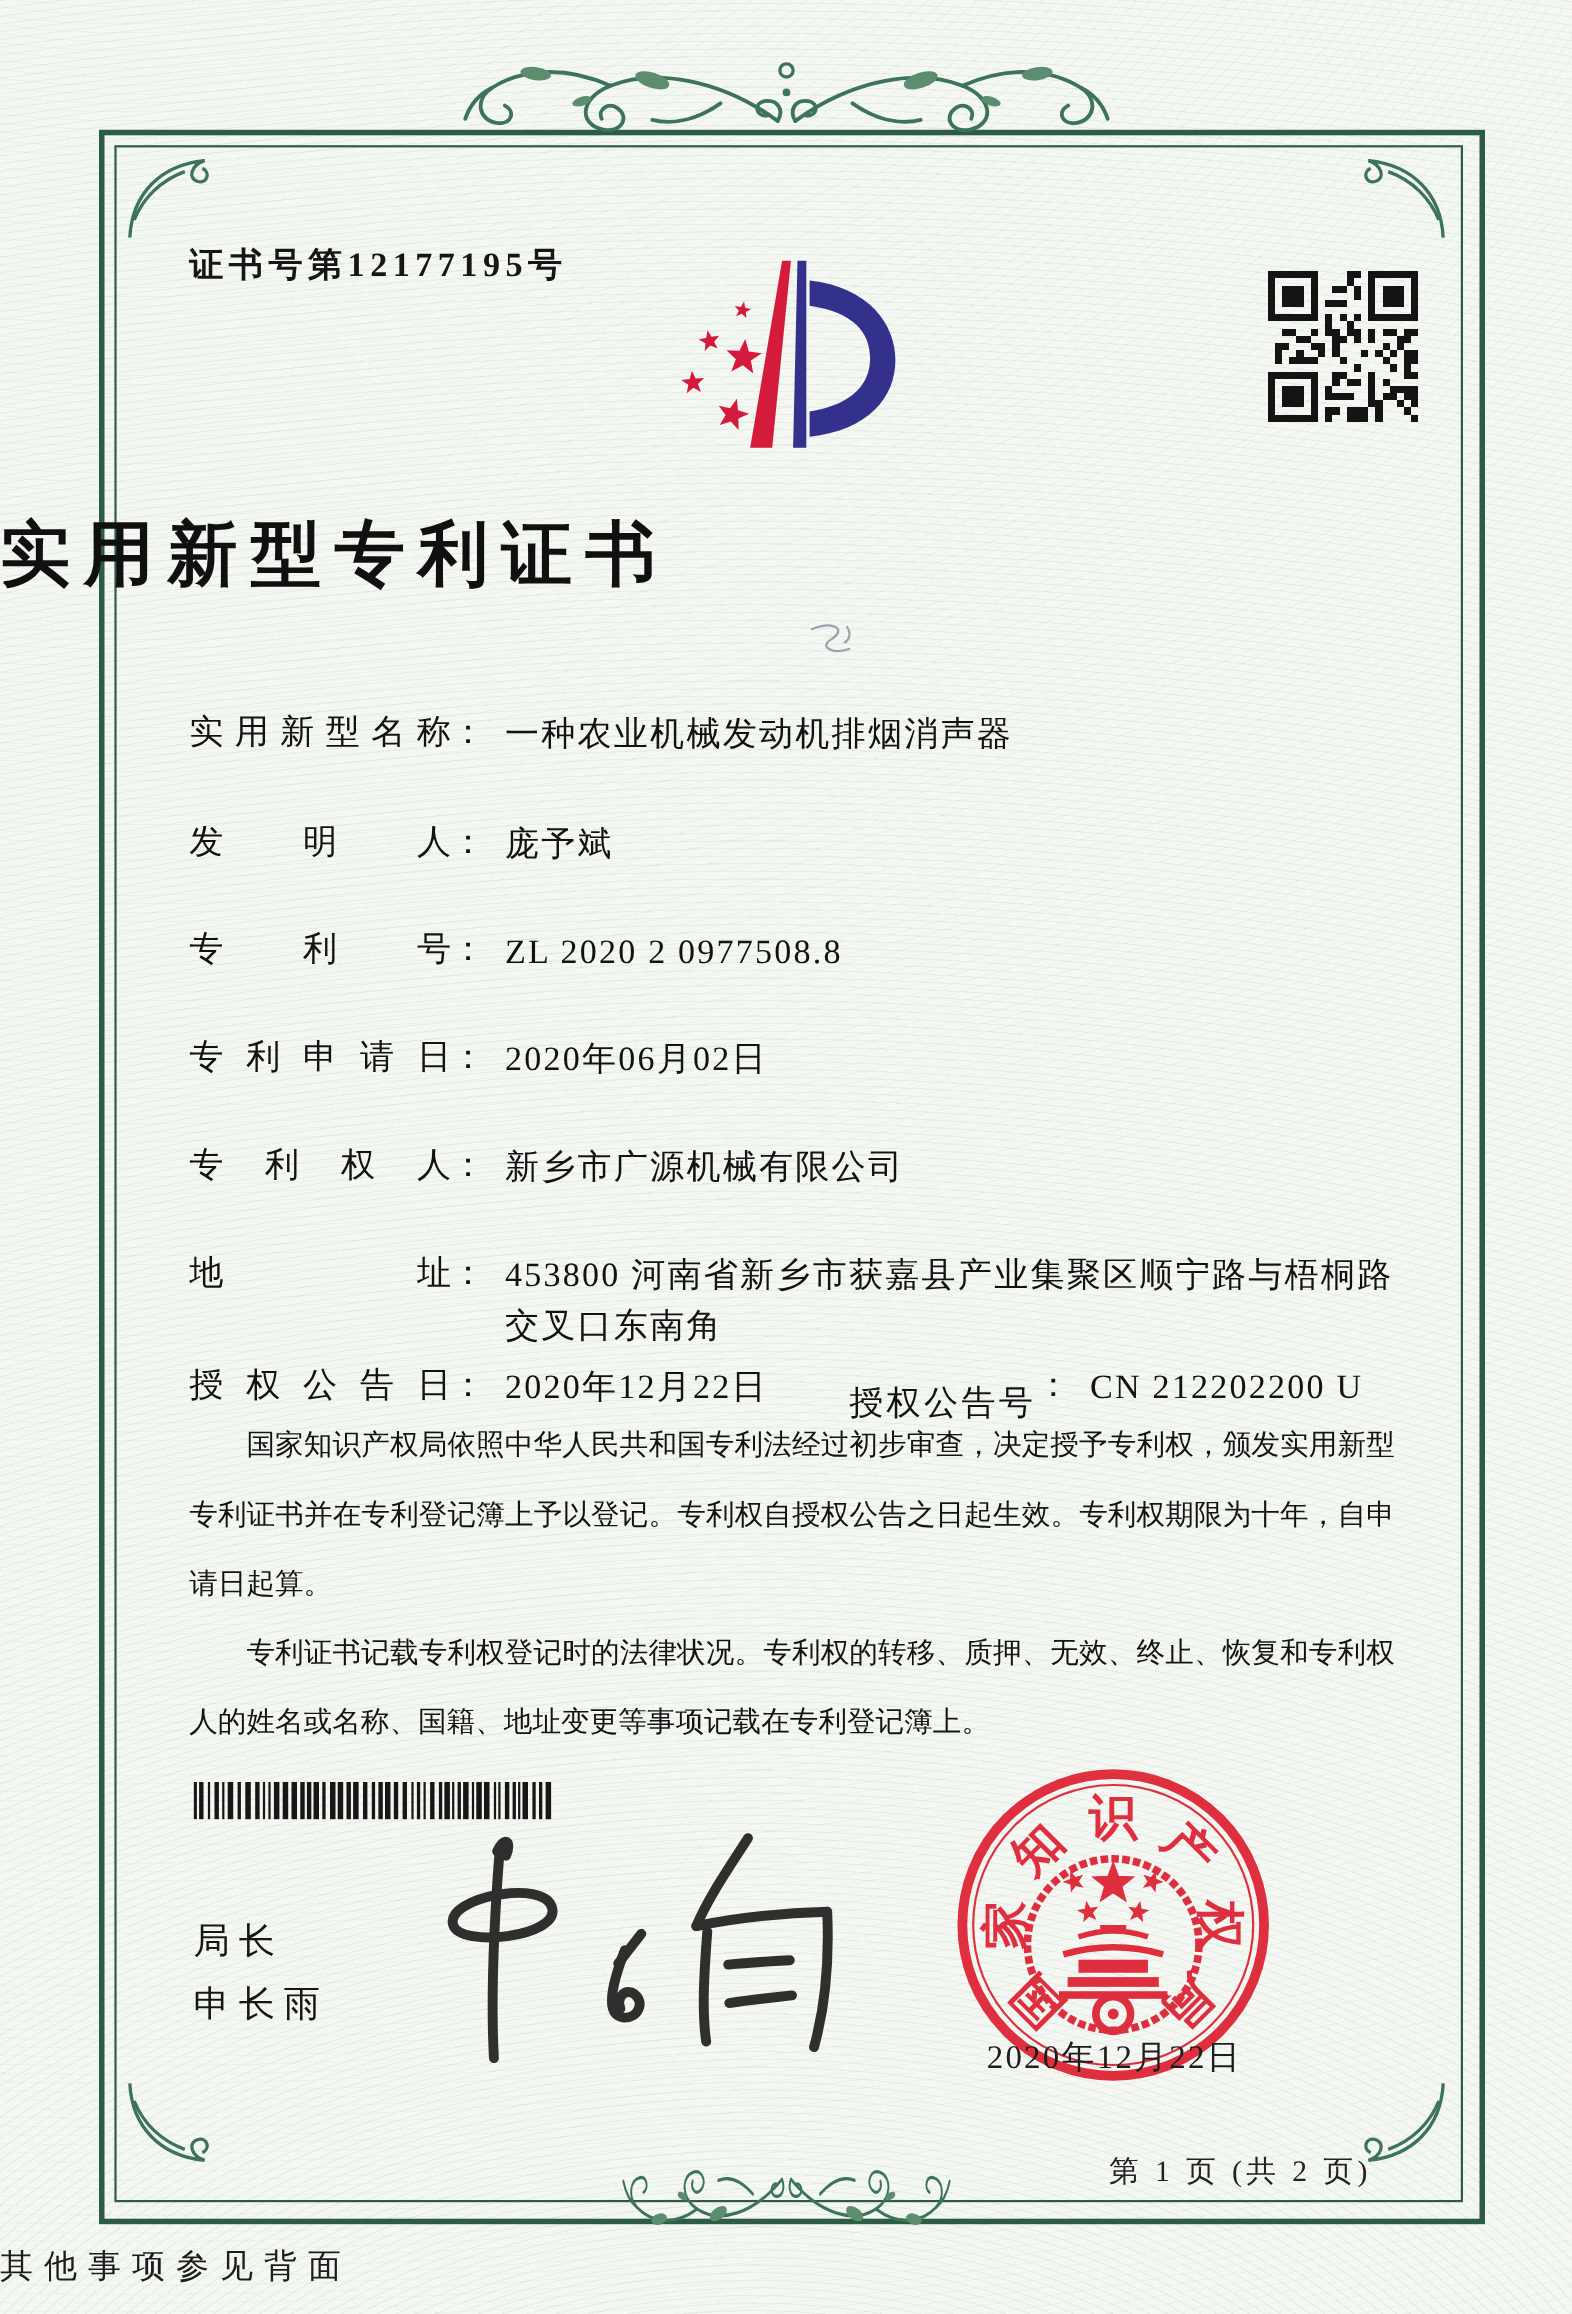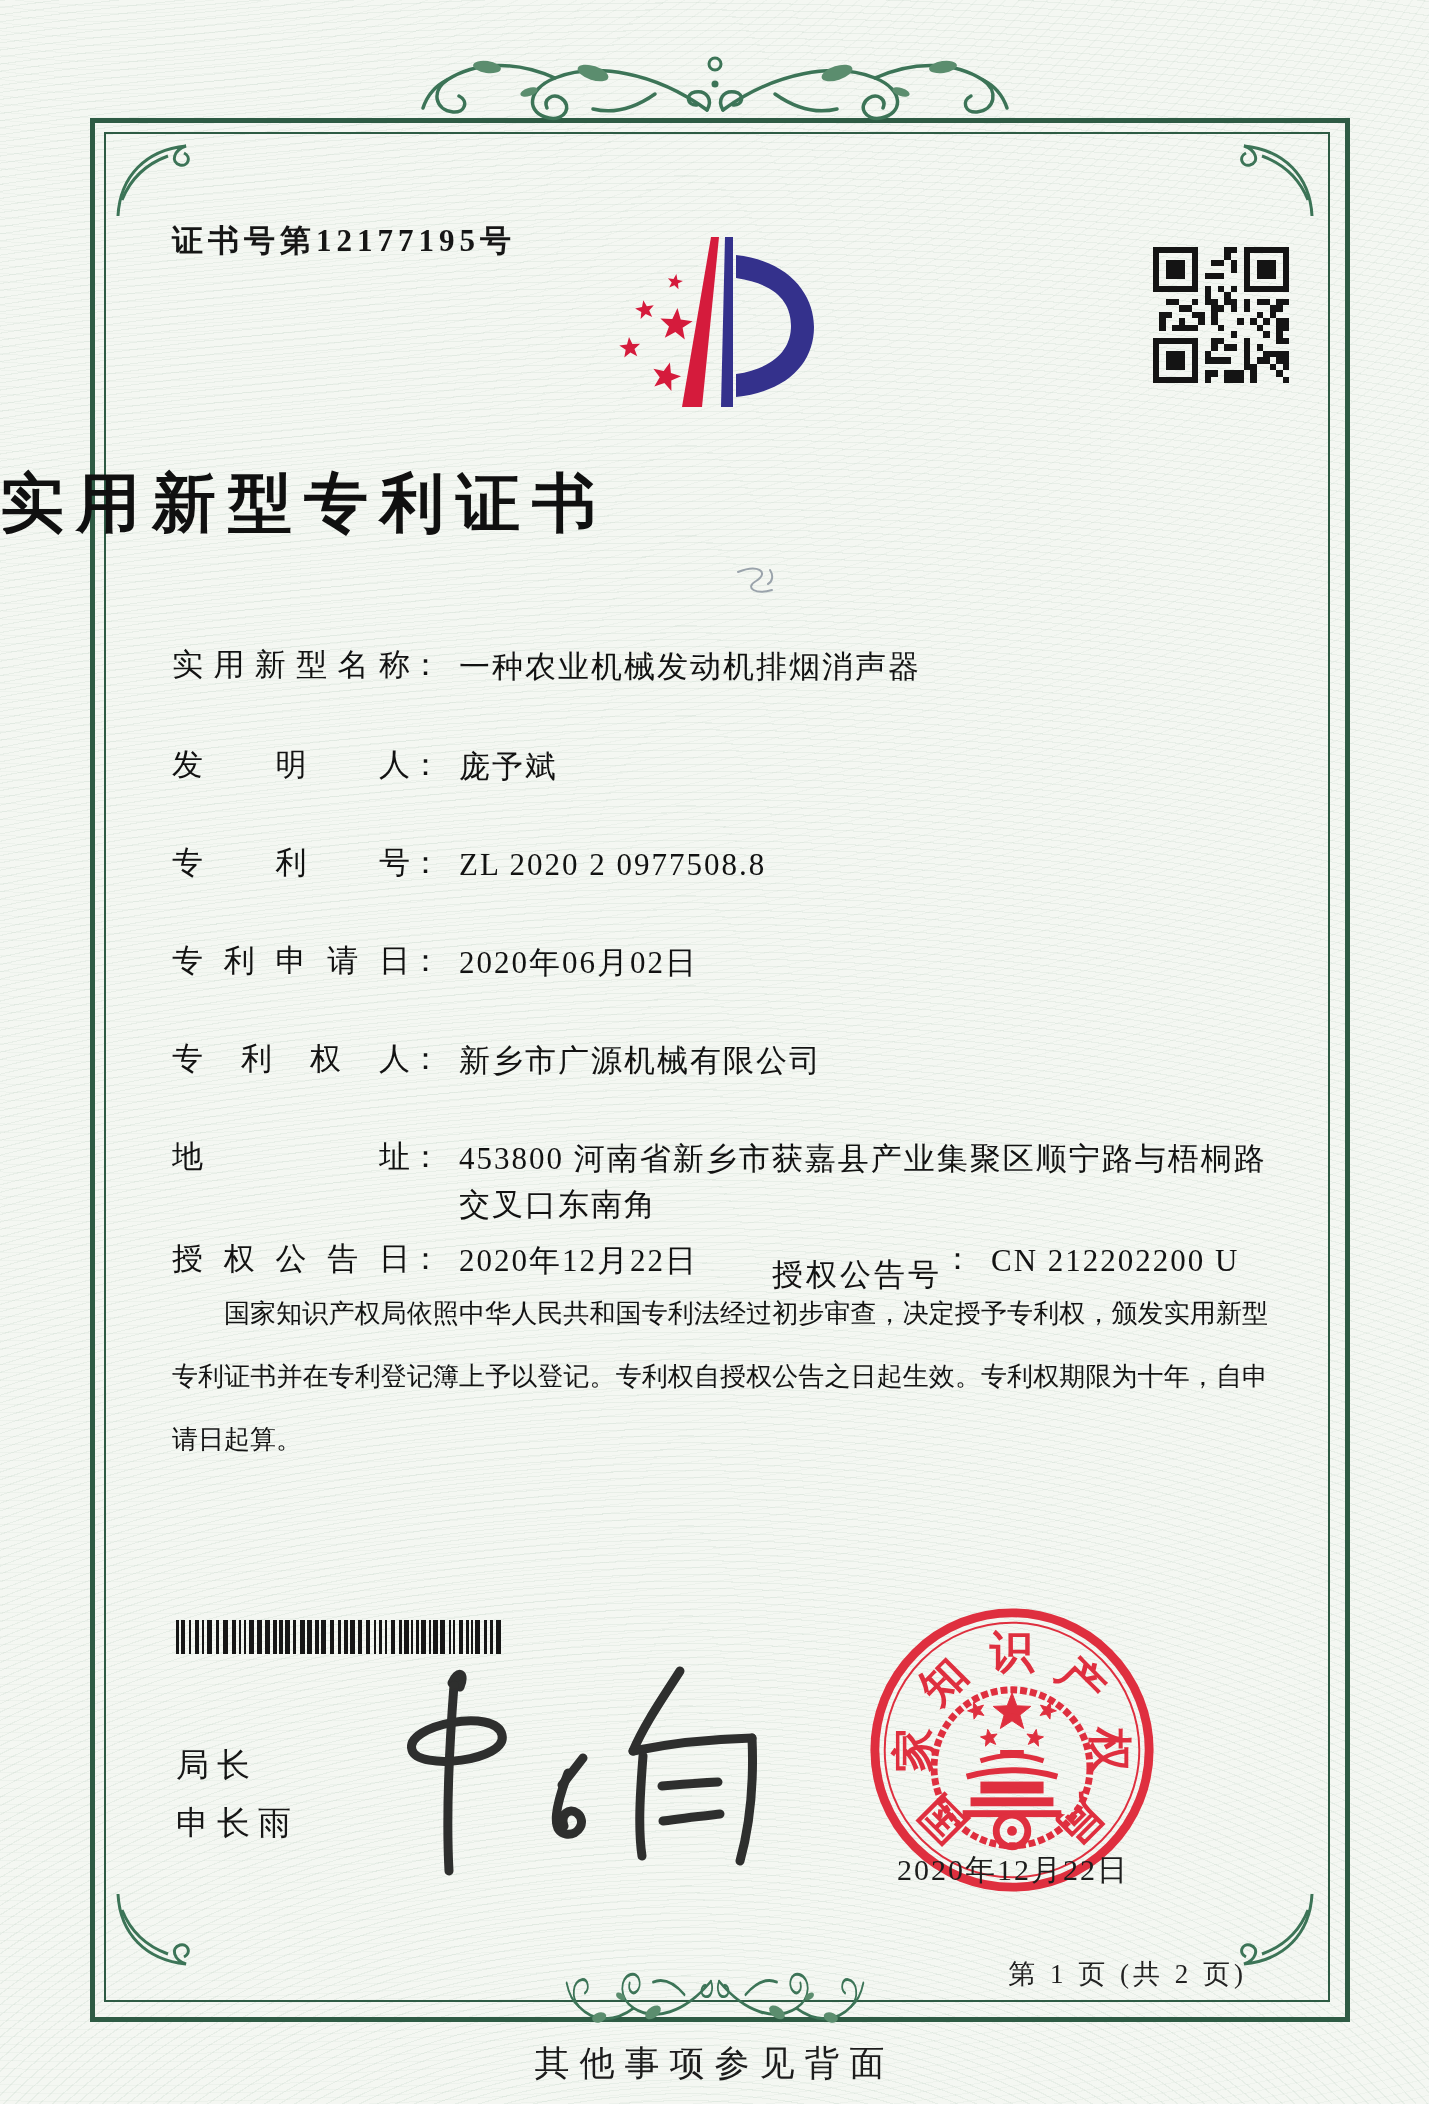--- a/index.html
+++ b/index.html
@@ -55,21 +55,21 @@
   
   .body-text{
     left:172px;top:1282px;width:1096px;
     font-size:26px;line-height:63px;text-align:justify;
     color:#131313;
   }
   .body-text p{margin:0;text-indent:2em;}
   
   .officer{left:176px;top:1736px;font-size:33px;letter-spacing:8px;line-height:58px;color:#161616;}
   .pagenum{left:0;width:1247px;top:1956px;text-align:right;font-size:27px;letter-spacing:4px;color:#222;}
-  .footer-note{left:0;width:1429px;top:2040px;text-align:center;font-size:35px;letter-spacing:10px;color:#1c1c1c;}
+  .footer-note{left:0;width:1429px;top:2040px;text-align:left;font-size:30px;letter-spacing:10px;color:#1c1c1c;}
   .seal-date{
     left:878px;top:1850px;width:270px;text-align:center;
     font-size:30px;letter-spacing:2px;color:#1d1d1d;z-index:5;
   }
   .sealChar{font-size:45px;font-weight:700;fill:#de1f30;font-family:"Liberation Serif","DejaVu Serif",serif;}
   svg{display:block;}
 </style>
 </head>
 <body>
 
@@ -420,20 +420,21 @@
     <span class="fvalue">2020年12月22日</span>
     <span class="pair2">
       <span class="flabel" style="letter-spacing:3px">授权公告号</span>
         <span class="fcolon">：</span>
       <span class="fvalue">CN 212202200 U</span>
     </span>
   </div>
 
   <div class="abs body-text">
     <p>国家知识产权局依照中华人民共和国专利法经过初步审查，决定授予专利权，颁发实用新型专利证书并在专利登记簿上予以登记。专利权自授权公告之日起生效。专利权期限为十年，自申请日起算。</p>
+    <p>专利证书记载专利权登记时的法律状况。专利权的转移、质押、无效、终止、恢复和专利权人的姓名或名称、国籍、地址变更等事项记载在专利登记簿上。</p>
   </div>
 
   <svg class="abs" id="barcode" style="left:176px;top:1620px" width="328" height="34">
       <rect x="0" y="0" width="3" height="34" fill="#161616"></rect>
       <rect x="5" y="0" width="4" height="34" fill="#161616"></rect>
       <rect x="13" y="0" width="2" height="34" fill="#161616"></rect>
       <rect x="19" y="0" width="4" height="34" fill="#161616"></rect>
       <rect x="26" y="0" width="2" height="34" fill="#161616"></rect>
       <rect x="31" y="0" width="5" height="34" fill="#161616"></rect>
       <rect x="40" y="0" width="3" height="34" fill="#161616"></rect>

